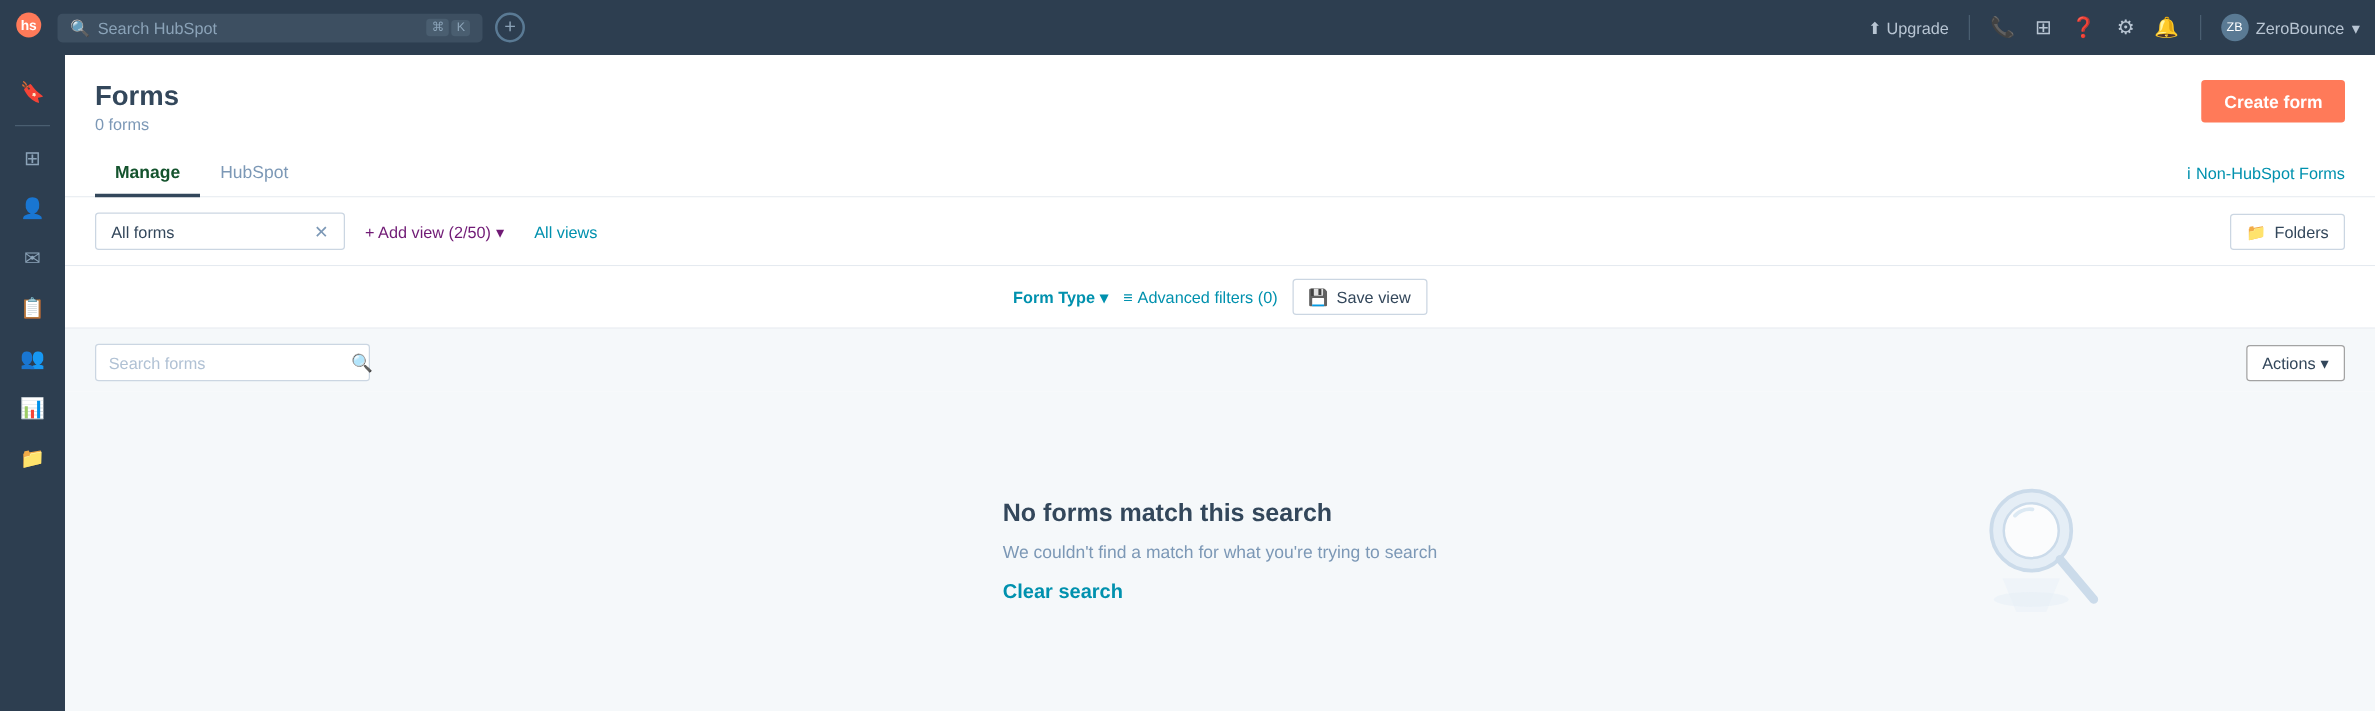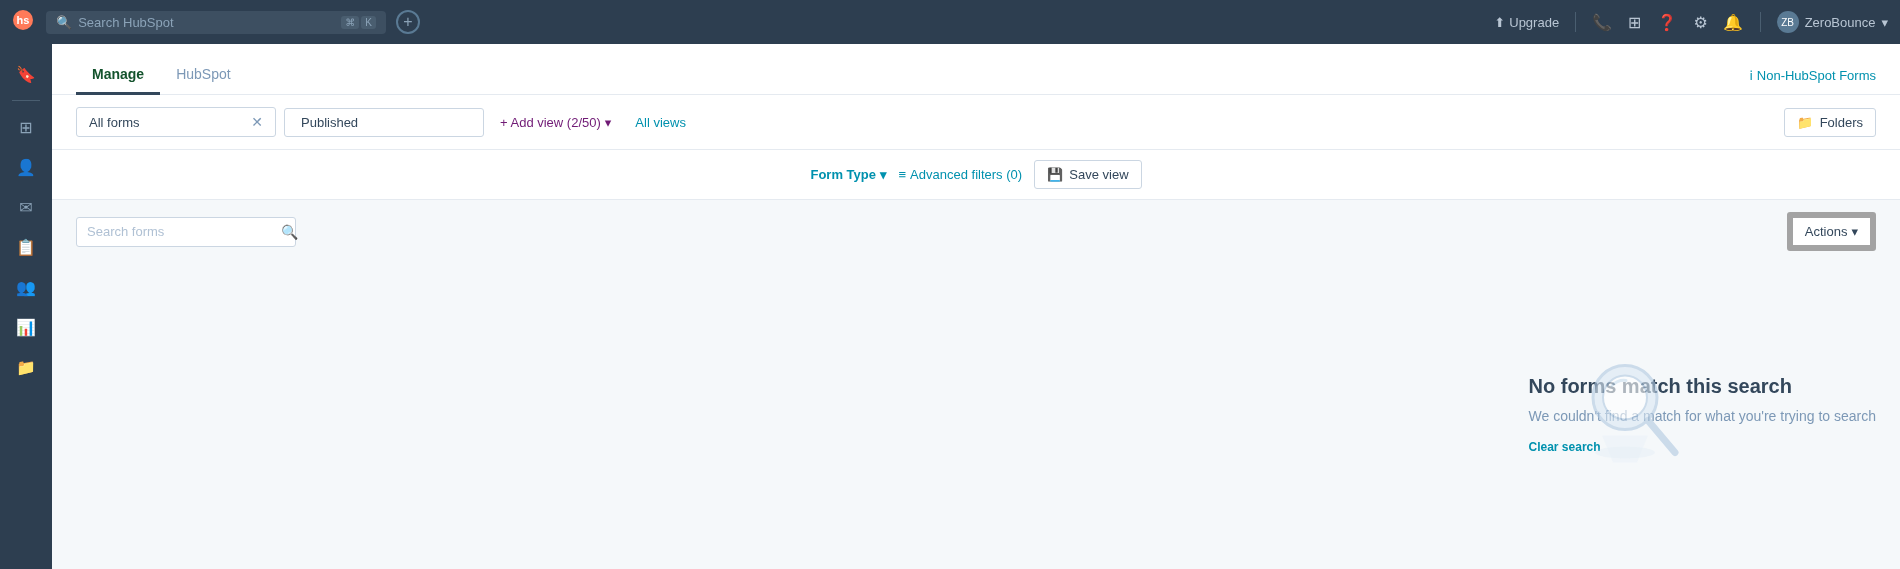--- a/index.html
+++ b/index.html
@@ -346,35 +346,35 @@
       font-size: 13px;
       color: #33475b;
       flex: 1;
     }
     .search-input-wrap input::placeholder { color: #b0c1d4; }
     .search-icon { color: #7c98b6; font-size: 14px; }
     .actions-btn {
       display: flex;
       align-items: center;
       gap: 4px;
-      border: 6px solid #a3a3a3;
+      border: 1px solid #a3a3a3;
       border-radius: 3px;
       padding: 6px 12px;
       font-size: 13px;
       color: #33475b;
       background: white;
       cursor: pointer;
     }
 
     
     .empty-state {
       flex: 1;
       display: flex;
       align-items: center;
-      justify-content: flex-end;
+      justify-content: center;
       background: #f5f8fa;
       padding: 60px 24px;
       position: relative;
     }
     .empty-content {
       text-align: left;
       max-width: 400px;
     }
     .empty-title {
       font-size: 20px;
@@ -382,21 +382,21 @@
       color: #33475b;
       margin-bottom: 10px;
     }
     .empty-subtitle {
       font-size: 14px;
       color: #7c98b6;
       margin-bottom: 16px;
     }
     .clear-search-link {
       color: #0091ae;
-      font-size: 12px;
+      font-size: 16px;
       font-weight: 600;
       cursor: pointer;
     }
     .empty-illustration {
       position: absolute;
       right: 200px;
       top: 50%;
       transform: translateY(-50%);
     }
 
@@ -454,38 +454,44 @@
     <div class="sidebar-icon">👤</div>
     <div class="sidebar-icon">✉</div>
     <div class="sidebar-icon">📋</div>
     <div class="sidebar-icon">👥</div>
     <div class="sidebar-icon">📊</div>
     <div class="sidebar-icon">📁</div>
   </div>
 
   <div class="main">
 
+    <div class="page-header">
+      <div>
+        <div class="page-title">Forms</div>
+        <div class="page-subtitle">0 forms</div>
+      </div>
+      <button class="create-form-btn">Create form</button>
+    </div>
 
     <div class="tabs-row">
       <div class="tabs">
         <div class="tab active">Manage</div>
         <div class="tab">HubSpot</div>
       </div>
       <div class="non-hubspot-link">
         <span>ℹ</span>
         <span>Non-HubSpot Forms</span>
       </div>
     </div>
 
     <div class="filter-bar">
       <div class="filter-tag">
         <span>All forms</span>
         <span class="filter-tag-x">✕</span>
       </div>
-      <div class="published-tab">Published</div>
       <div class="add-view-btn">
         <span>+ Add view (2/50)</span>
         <span>▾</span>
       </div>
       <div class="all-views-btn">All views</div>
       <div class="filter-spacer"></div>
       <div class="folders-btn">
         <span>📁</span>
         <span>Folders</span>
       </div>

